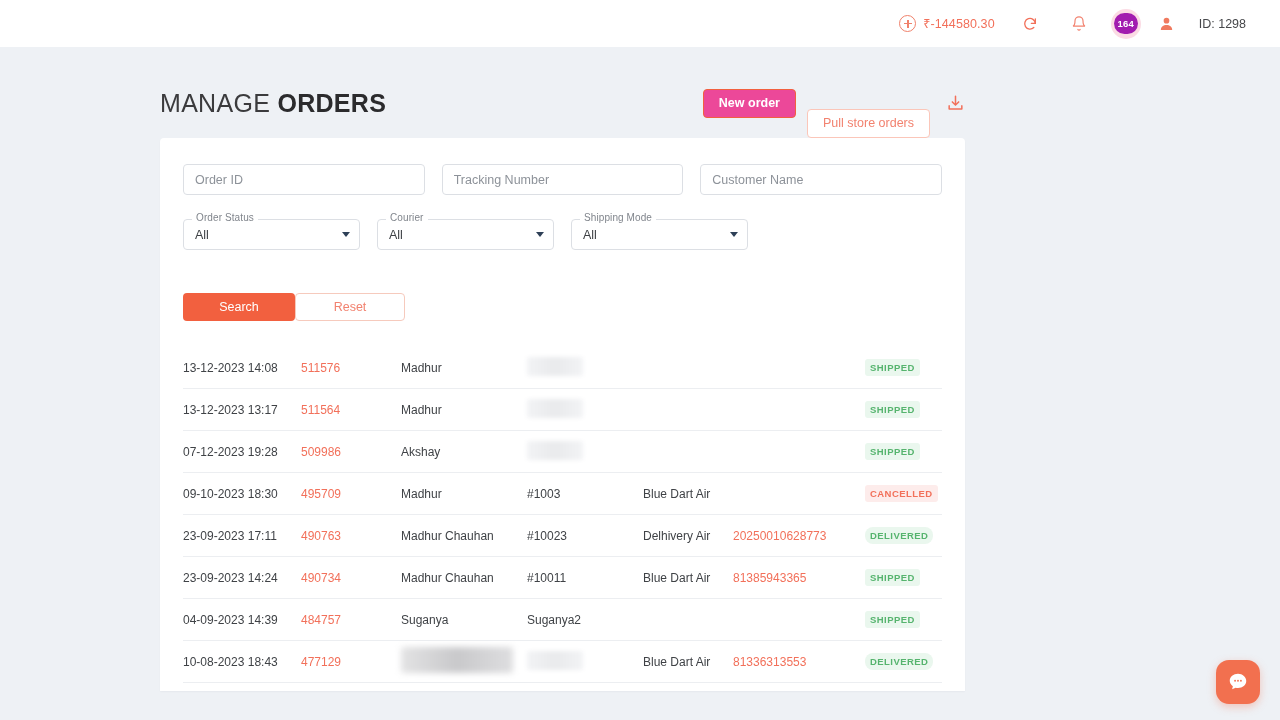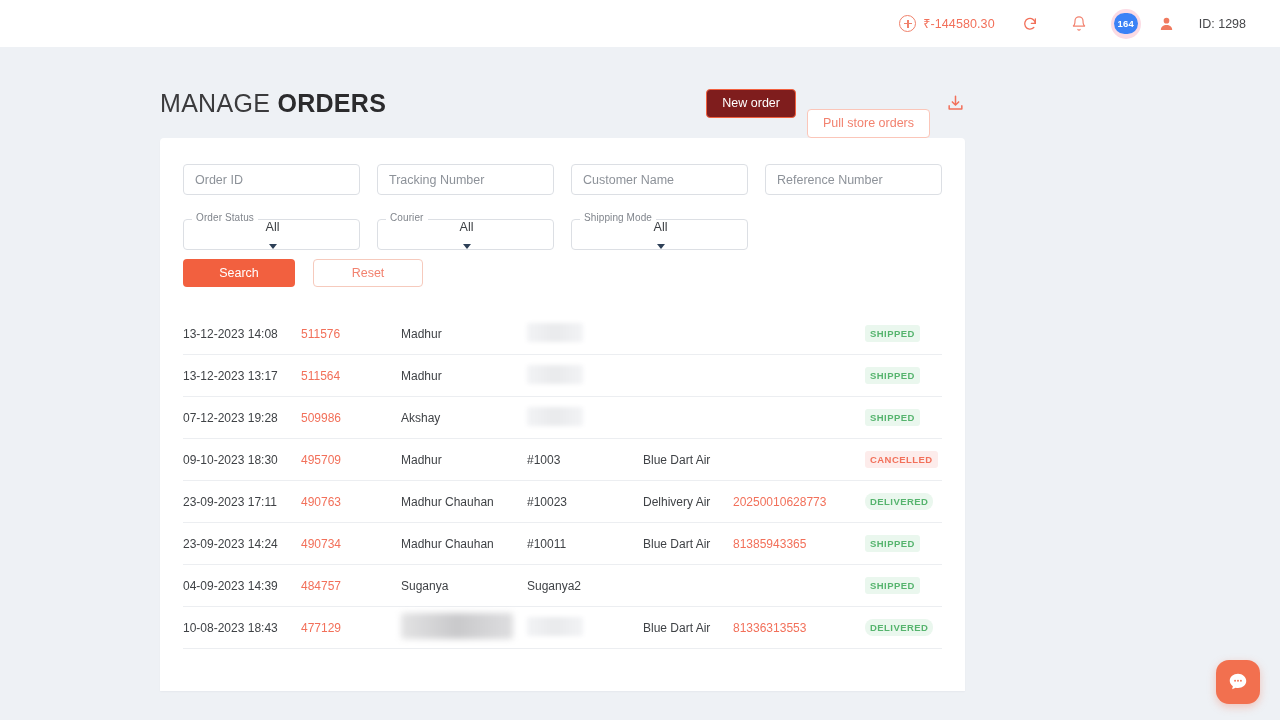--- a/index.html
+++ b/index.html
@@ -30,21 +30,21 @@
   .wallet-amount { font-size: 12.5px; color: #f2705a; letter-spacing: .1px; }
   .icon-btn { display: flex; align-items: center; justify-content: center; }
   .refresh-ic { margin-left: 14px; }
   .bell-ic { margin-left: 20px; }
   .badge-wrap {
     margin-left: 11px; width: 30px; height: 30px;
     display: flex; align-items: center; justify-content: center;
     border-radius: 50%; background: #fbdbe4;
   }
   .badge {
-    background: #3b82f6; color: #fff; font-size: 9.5px; font-weight: bold;
+    background: #a21caf; color: #fff; font-size: 9.5px; font-weight: bold;
     min-width: 21px; height: 21px; border-radius: 11px;
     display: flex; align-items: center; justify-content: center;
     padding: 0 4px; letter-spacing: .2px;
   }
   .user-ic { margin-left: 4px; }
   .user-id { font-size: 12.5px; color: #46474a; margin-left: 11px; }
 
   
   .page { padding: 0 0 0 0; }
   .header-row {
@@ -56,21 +56,21 @@
     font-weight: 300; white-space: nowrap;
   }
   .page-title b { font-weight: 700; color: #2b2b2d; }
   .header-actions { display: flex; align-items: center; gap: 11px; }
   .btn {
     font-size: 12.5px; border-radius: 4px; cursor: pointer;
     padding: 0 15px; height: 29px; line-height: 27px;
     border: 1px solid transparent; white-space: nowrap;
     font-family: "Liberation Sans", sans-serif;
   }
-  .btn-primary { background: #7f1d1d; color: #fff; border-color: #f2603f; }
+  .btn-primary { background: #ec4899; color: #fff; border-color: #f2603f; font-weight: bold; }
   .btn-outline { background: #fff; color: #f2826f; border-color: #fbc6b9; margin-top: 40px; }
   .dl-btn { margin-left: 5px; display: flex; align-items: center; }
 
   
   .tabs {
     display: flex; margin: 19px 160px 0 160px; width: 805px;
     border-bottom: 0;
   }
   .tab {
     font-size: 12.5px; color: #555659; letter-spacing: .9px;
@@ -98,31 +98,30 @@
     display: flex; align-items: center; padding: 0 11px;
     font-size: 12.5px; color: #8d9299; background: #fff;
   }
   .filter-row2 { display: flex; gap: 17px; margin-top: 24px; }
   .select-wrap { flex: 1 1 0; position: relative; max-width: 177px; }
   .select {
     height: 31px; border: 1px solid #dcdfe4; border-radius: 4px;
     display: flex; align-items: center; justify-content: space-between;
     padding: 0 9px 0 11px; font-size: 12.5px; color: #3d4044; background: #fff;
     cursor: pointer;
-    flex-direction: column;
   }
   .select-label {
     position: absolute; top: -7px; left: 9px; background: #fff;
     padding: 0 4px; font-size: 10px; color: #80858c; letter-spacing: .1px;
   }
   .caret {
     width: 0; height: 0; border-left: 4.5px solid transparent;
     border-right: 4.5px solid transparent; border-top: 5px solid #2e4057;
   }
-  .btn-row { display: flex; gap: 18px; margin-top: 9px; }
+  .btn-row { display: flex; margin-top: 43px; }
   .btn-search {
     width: 112px; height: 28px; background: #f2603f; color: #fff;
     border: 0; border-radius: 4px; font-size: 12.5px; cursor: pointer;
     font-family: "Liberation Sans", sans-serif;
   }
   .btn-reset {
     width: 110px; height: 28px; background: #fff; color: #f2826f;
     border: 1px solid #f6cabd; border-radius: 4px; font-size: 12.5px;
     cursor: pointer; font-family: "Liberation Sans", sans-serif;
   }
@@ -242,23 +241,20 @@
     <div class="filter-row">
       <div class="field">
         <span>Order ID</span>
       </div>
       <div class="field">
         <span>Tracking Number</span>
       </div>
       <div class="field">
         <span>Customer Name</span>
       </div>
-      <div class="field">
-        <span>Reference Number</span>
-      </div>
     </div>
 
     <div class="filter-row2">
       <div class="select-wrap">
         <span class="select-label">Order Status</span>
         <div class="select">
           <span>All</span>
           <span class="caret"></span>
         </div>
       </div>

